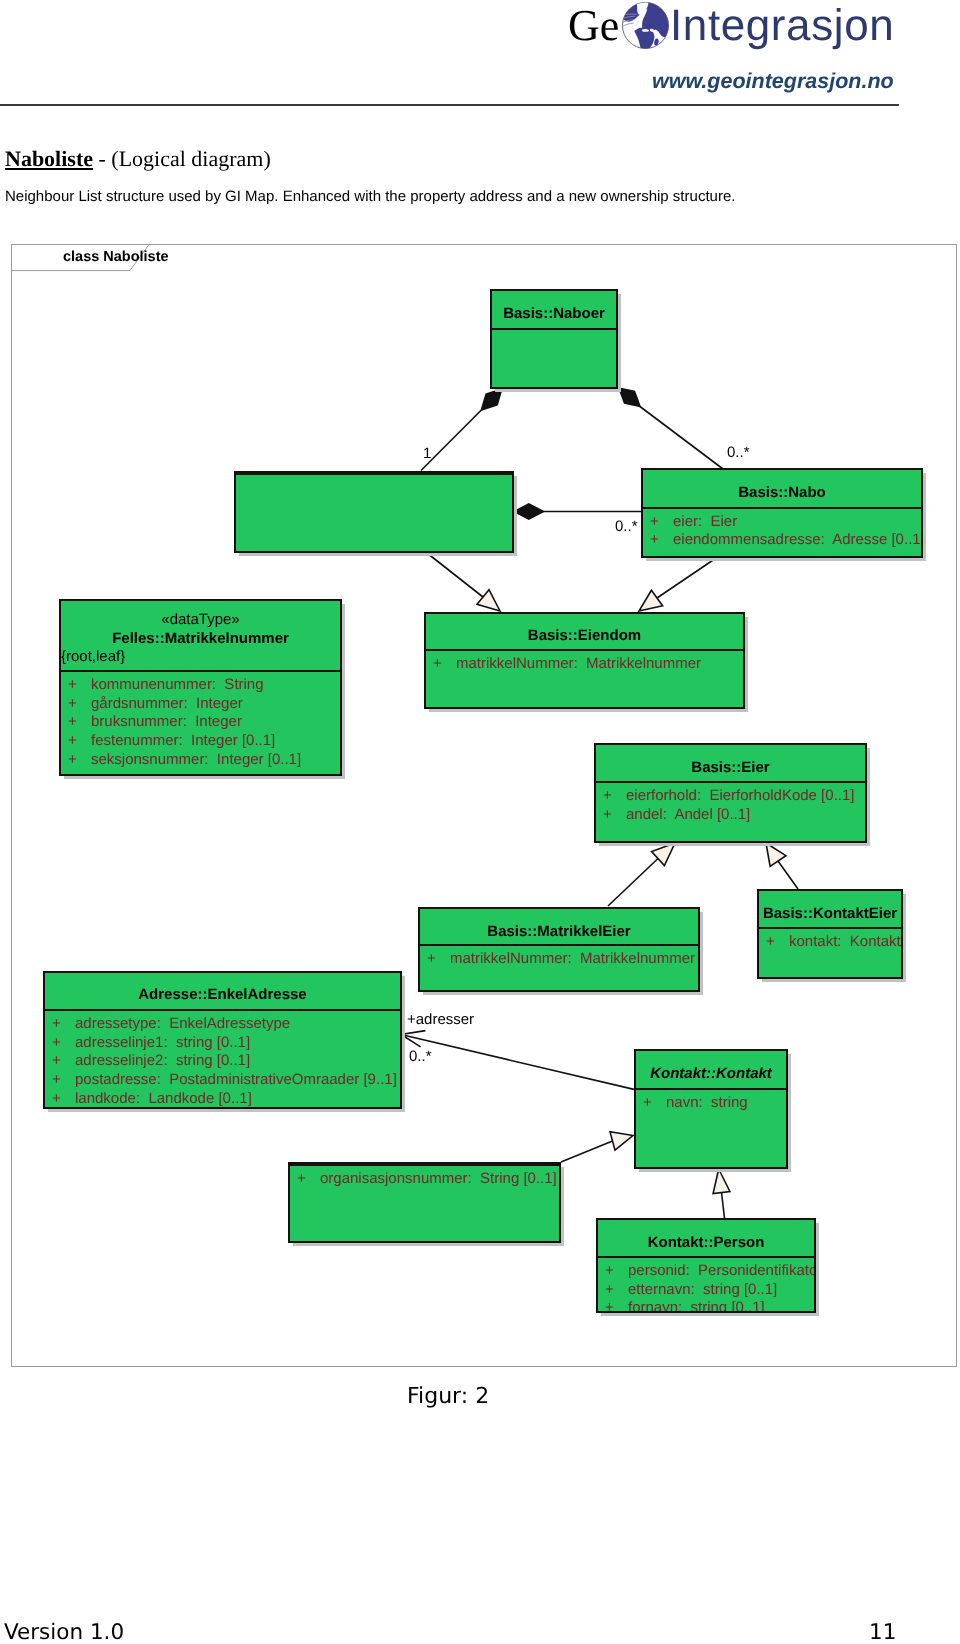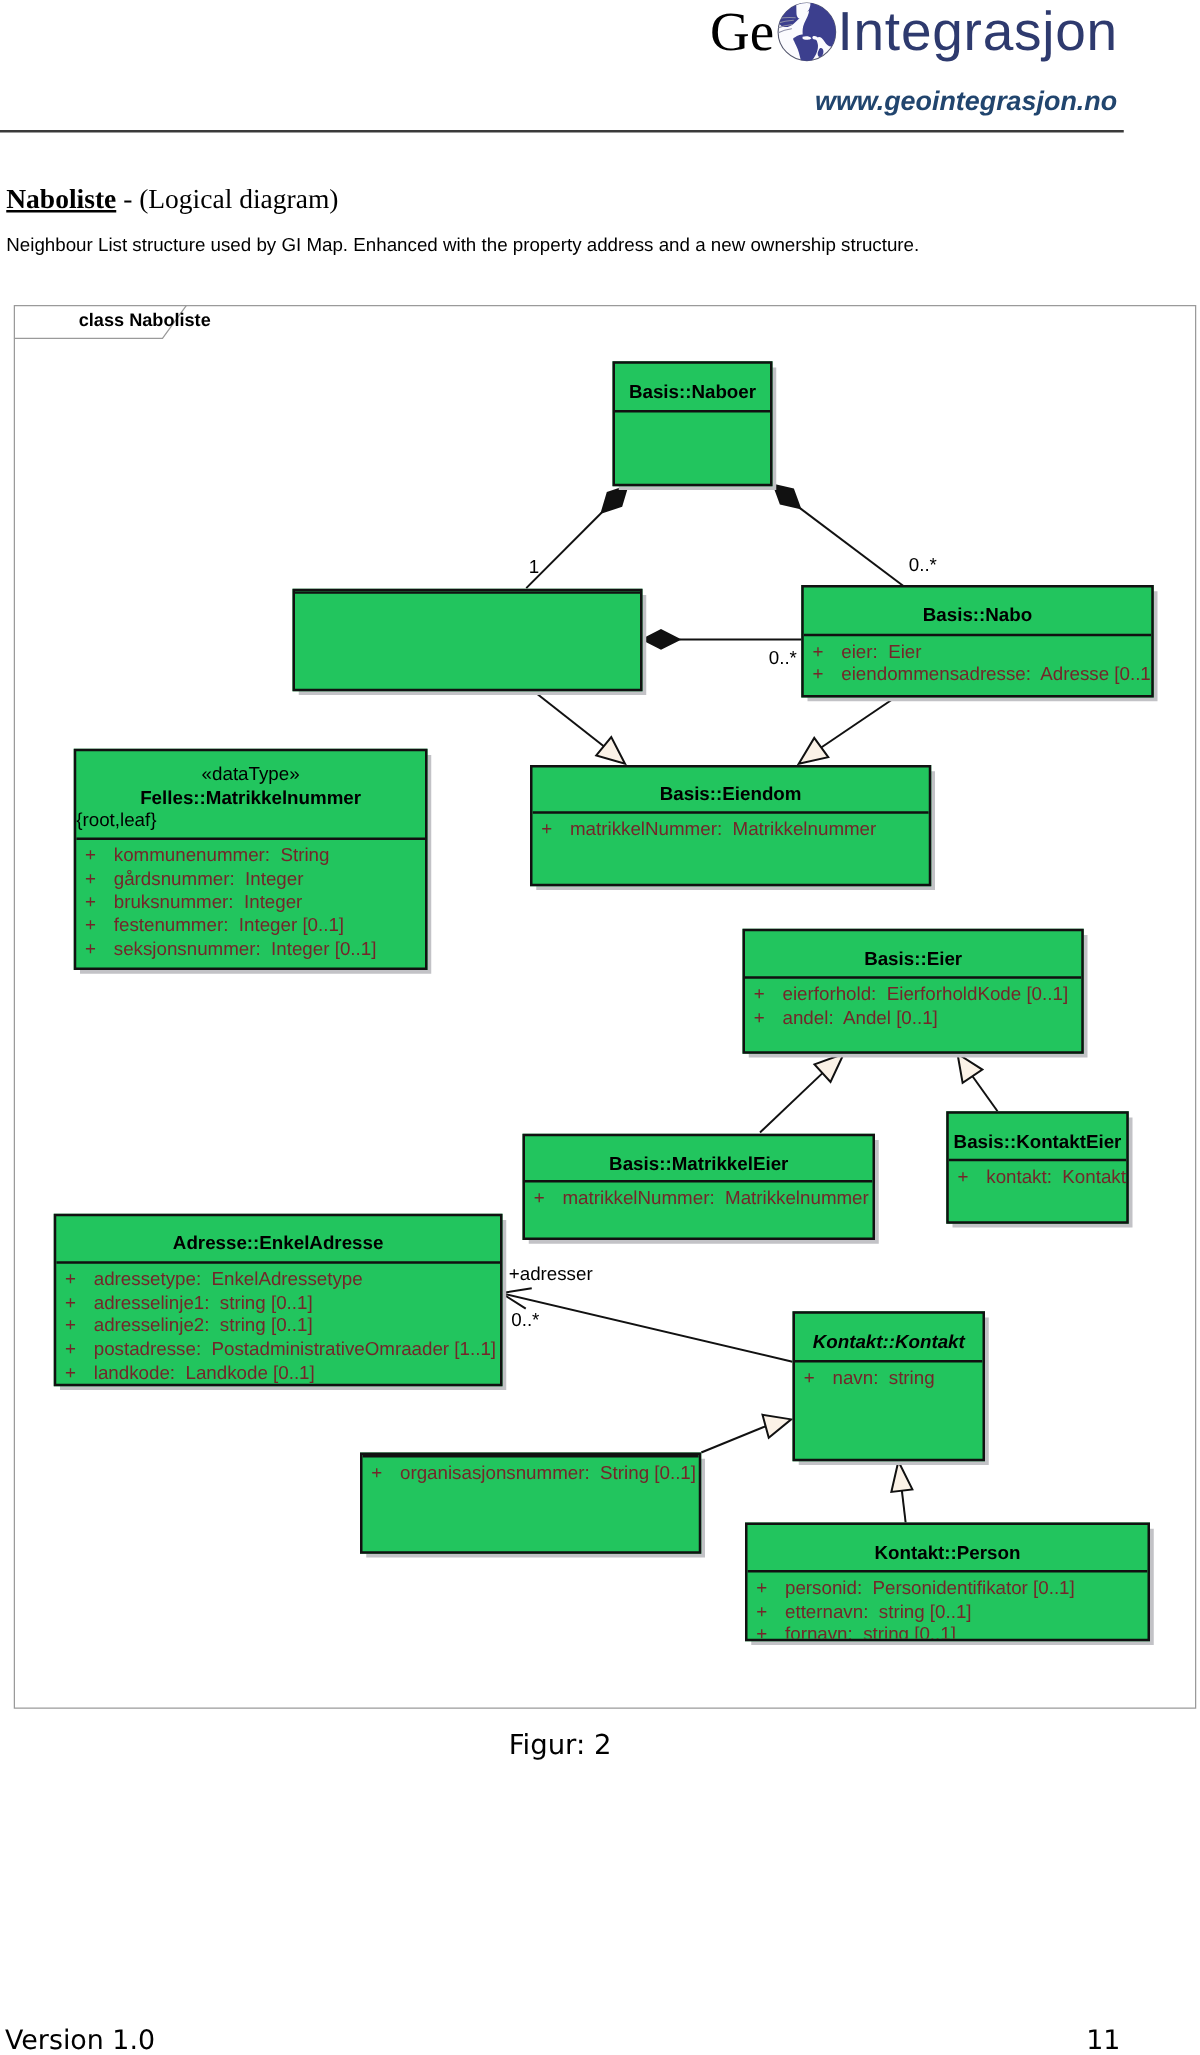--- a/index.html
+++ b/index.html
@@ -229,40 +229,40 @@
 </div>
 <div class="uml" style="left:43px;top:970.5px;width:359px;height:138px;">
   <div class="hdr" style="height:36.5px;">
     <div class="cname">Adresse::EnkelAdresse</div>
   </div>
   <div class="sep"></div>
   <div class="attrs">
     <div class="attr"><span class="plus">+</span><span>adressetype:  EnkelAdressetype</span></div>
     <div class="attr"><span class="plus">+</span><span>adresselinje1:  string [0..1]</span></div>
     <div class="attr"><span class="plus">+</span><span>adresselinje2:  string [0..1]</span></div>
-    <div class="attr"><span class="plus">+</span><span>postadresse:  PostadministrativeOmraader [1..1]</span></div>
+    <div class="attr"><span class="plus">+</span><span>postadresse:  PostadministrativeOmraader [9..1]</span></div>
     <div class="attr"><span class="plus">+</span><span>landkode:  Landkode [0..1]</span></div>
   </div>
 </div>
 <div class="uml" style="left:634px;top:1049px;width:154px;height:120px;">
   <div class="hdr" style="height:36.5px;">
     <div class="cname abstract">Kontakt::Kontakt</div>
   </div>
   <div class="sep"></div>
   <div class="attrs">
     <div class="attr"><span class="plus">+</span><span>navn:  string</span></div>
   </div>
 </div>
 <div class="uml" style="left:288px;top:1162px;width:273px;height:81px;">
   <div class="sep"></div>
   <div class="attrs">
     <div class="attr"><span class="plus">+</span><span>organisasjonsnummer:  String [0..1]</span></div>
   </div>
 </div>
-<div class="uml" style="left:596px;top:1218px;width:324px;height:95px;">
+<div class="uml" style="left:596px;top:1218px;width:220px;height:95px;">
   <div class="hdr" style="height:36px;">
     <div class="cname">Kontakt::Person</div>
   </div>
   <div class="sep"></div>
   <div class="attrs">
     <div class="attr"><span class="plus">+</span><span>personid:  Personidentifikator [0..1]</span></div>
     <div class="attr"><span class="plus">+</span><span>etternavn:  string [0..1]</span></div>
     <div class="attr"><span class="plus">+</span><span>fornavn:  string [0..1]</span></div>
   </div>
 </div>

